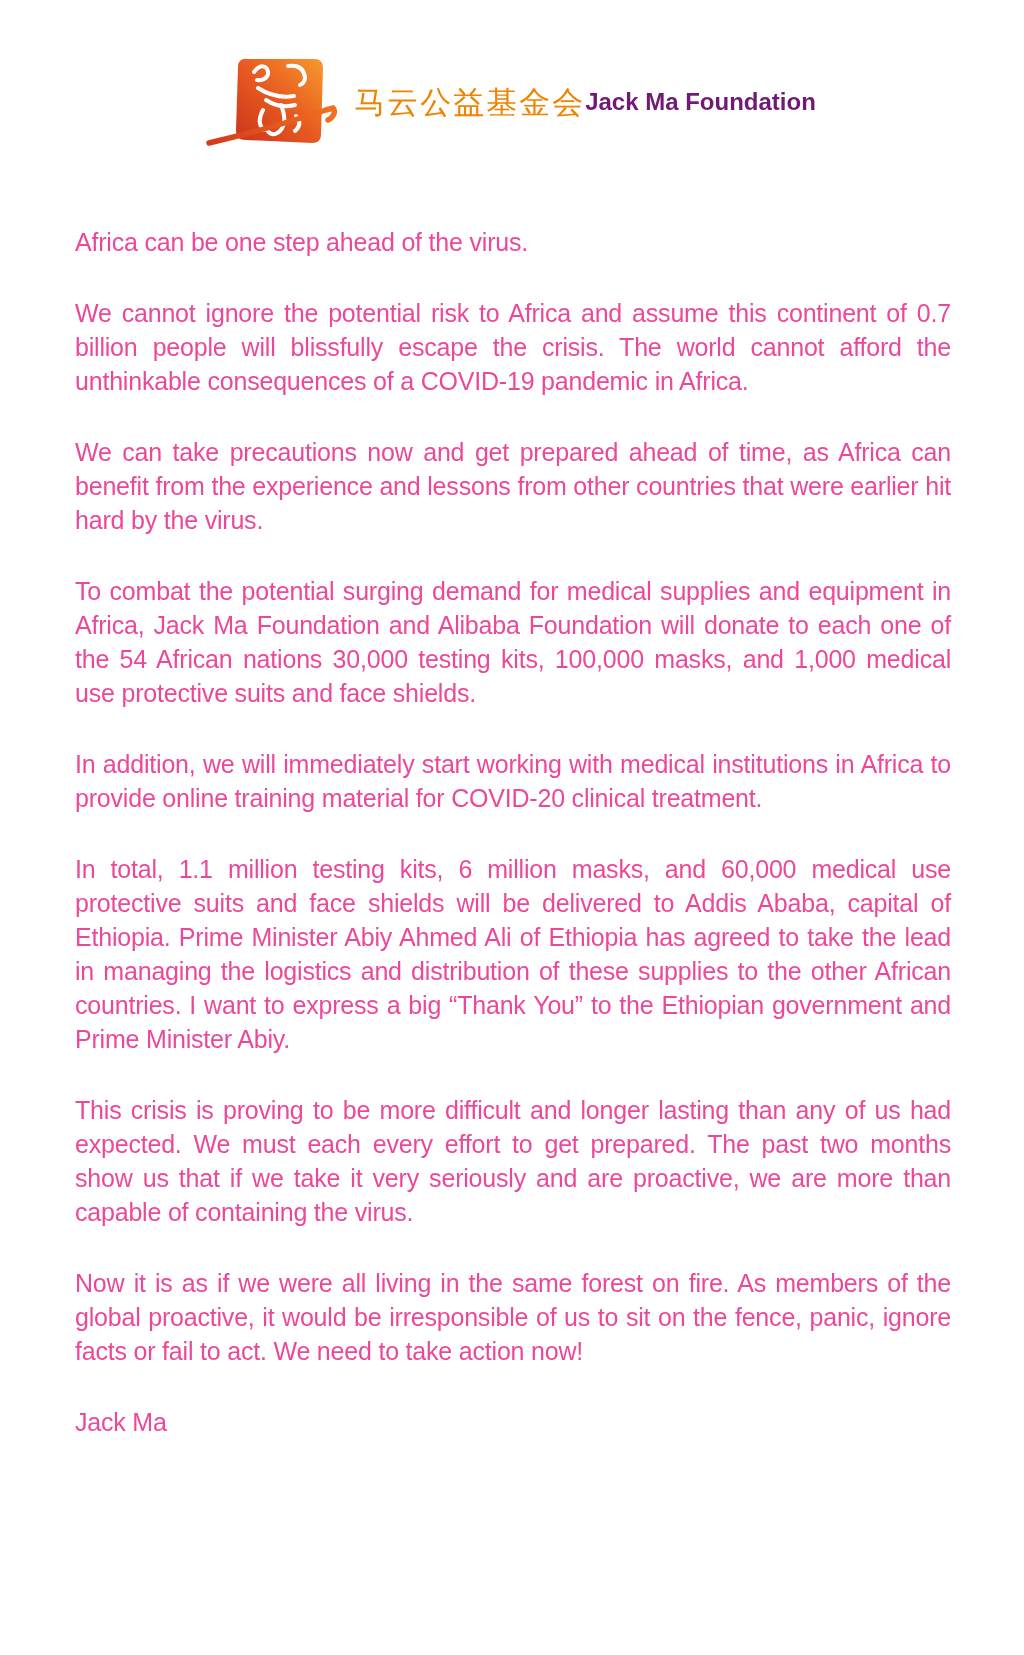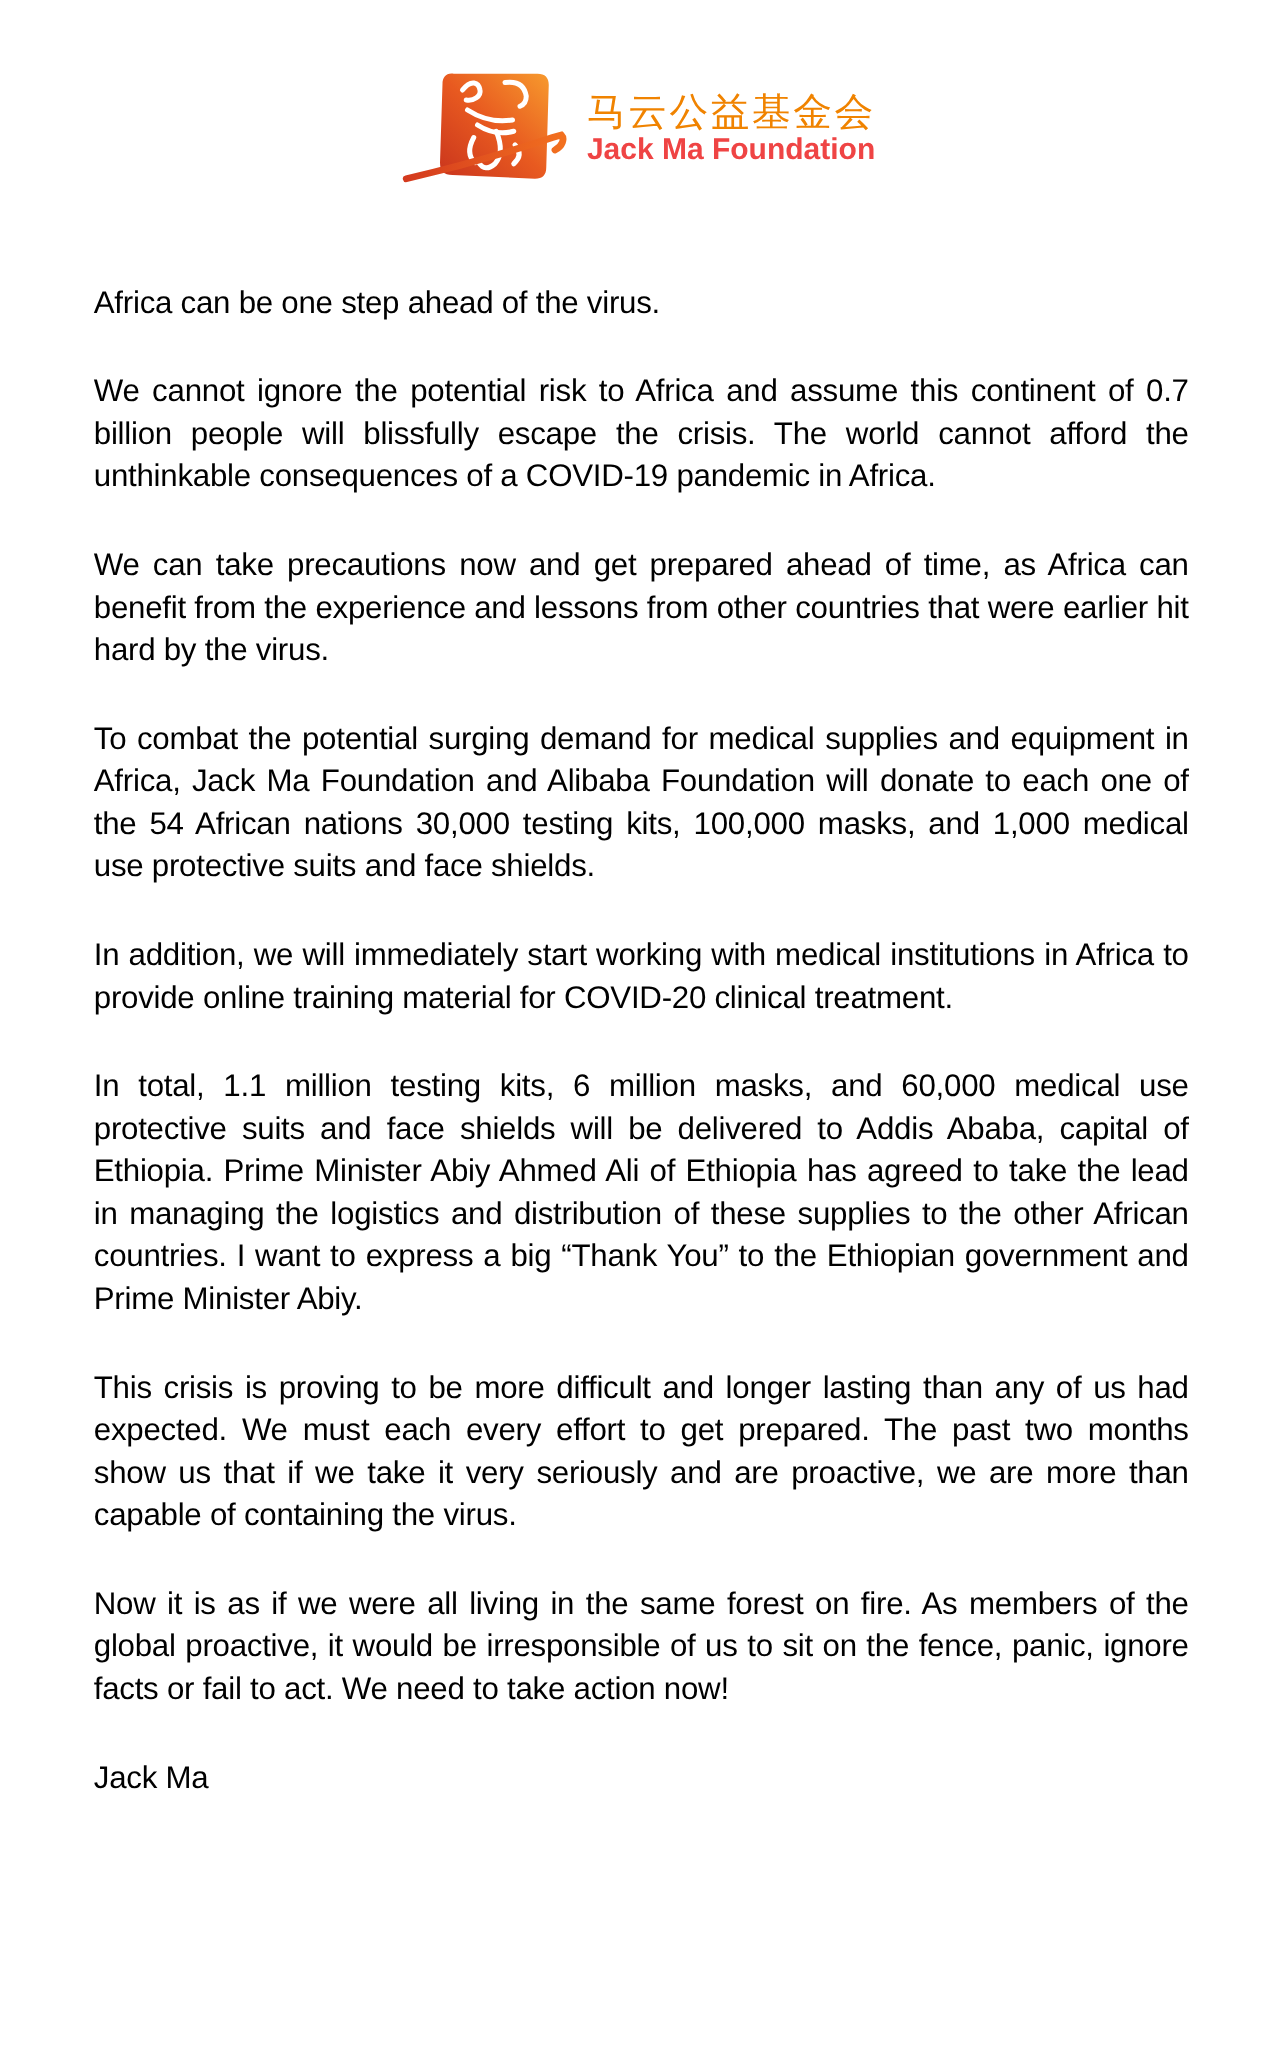--- a/index.html
+++ b/index.html
@@ -26,48 +26,48 @@
   }
   .seal-wrap {
     width: 132px;
     height: 105px;
     flex: 0 0 auto;
   }
   .seal-wrap svg { display: block; overflow: visible; }
   .logo-names {
     margin-left: 14px;
     display: flex;
-    flex-direction: column;
+    flex-direction: row;
     justify-content: center;
   }
   .logo-cn {
     font-size: 31px;
     line-height: 1.0;
     letter-spacing: 2px;
     font-weight: 400;
     color: #F08300;
   }
   .logo-en {
     margin-top: 3px;
     font-size: 24px;
     line-height: 1.0;
     font-weight: 700;
-    color: #ef4444;
+    color: #701a75;
   }
   
   .letter {
     margin: 70px 73px 0 75px;
     width: 876px;
   }
   .letter p {
     margin: 0 0 37px 0;
     font-size: 25px;
     line-height: 34px;
     letter-spacing: -0.2px;
-    color: #000000;
+    color: #ec4899;
     text-align: justify;
   }
   .letter p.signature {
     text-align: left;
     margin-bottom: 18px;
   }
 </style>
 </head>
 <body>
 

